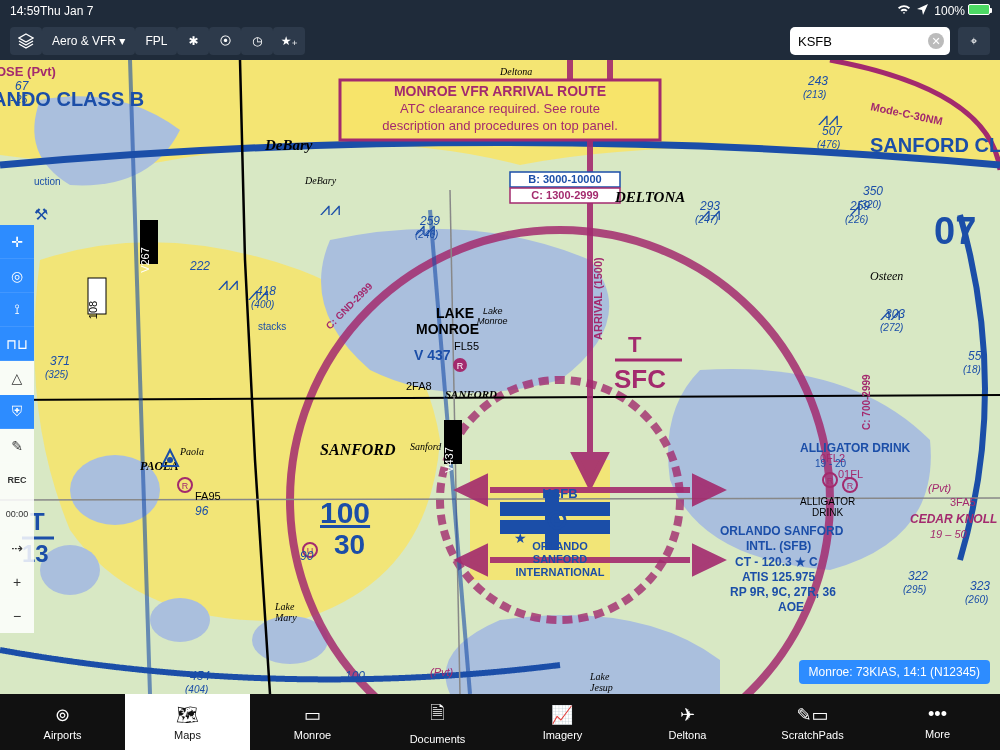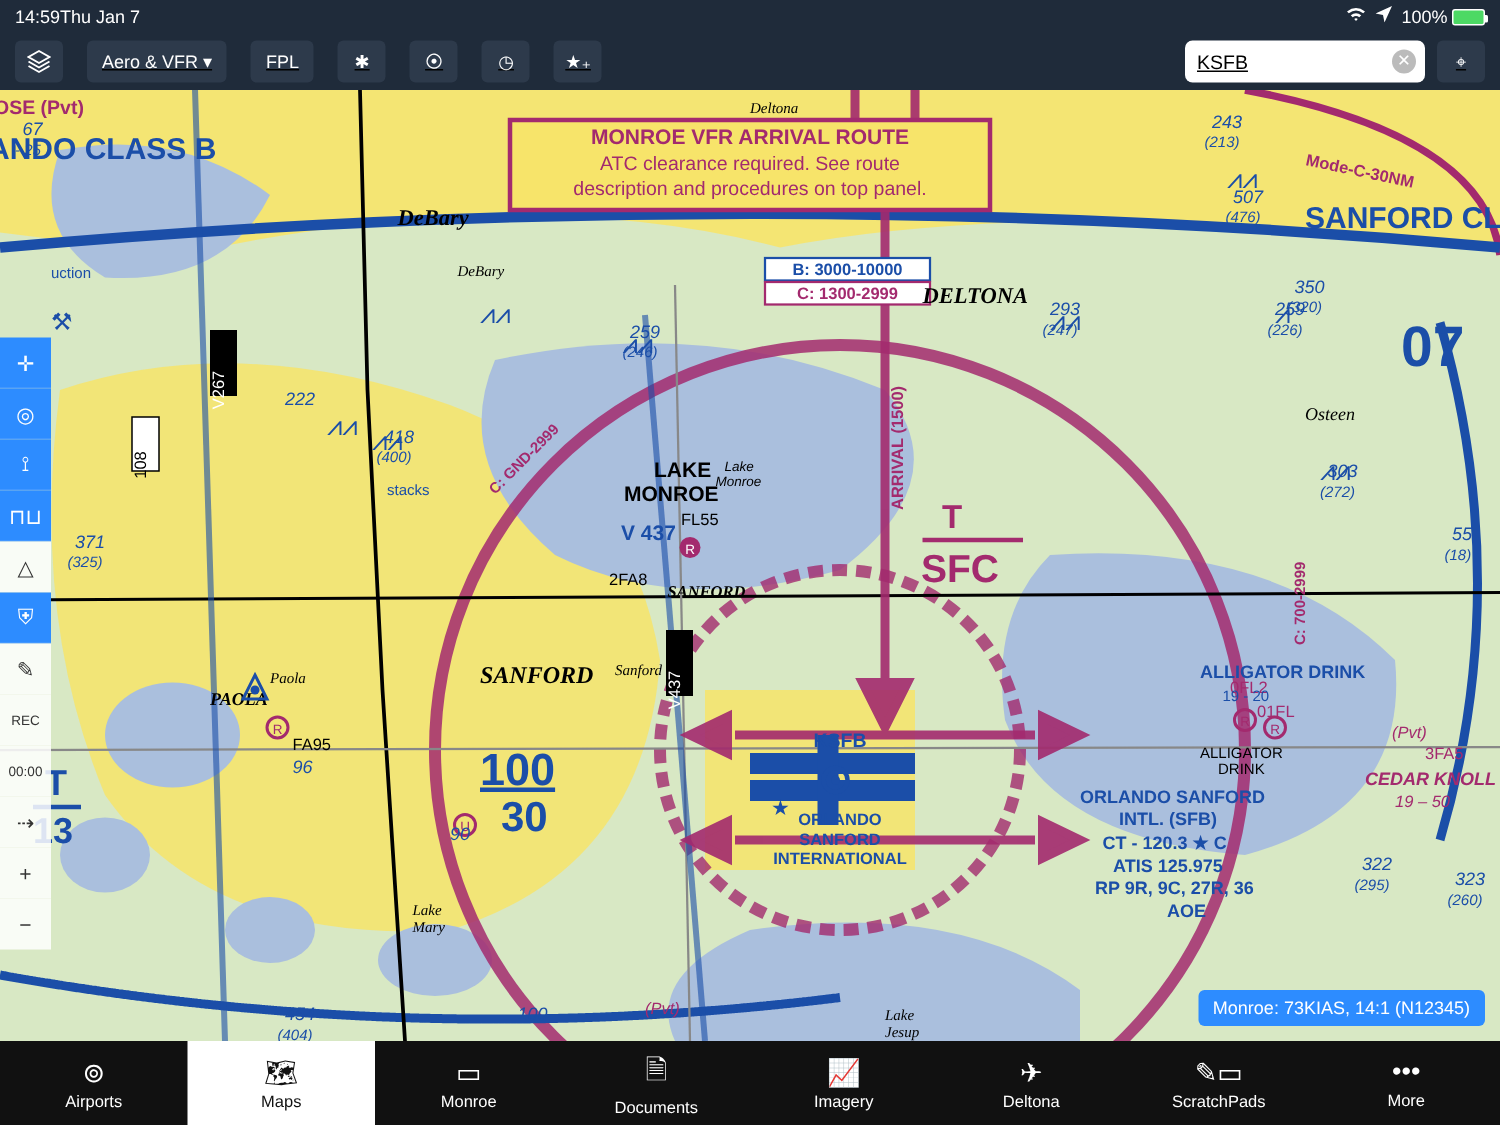--- a/index.html
+++ b/index.html
@@ -1,40 +1,40 @@
 <!DOCTYPE html>
 <html><head>
 <meta charset="utf-8">
 <style>
   * { margin: 0; padding: 0; box-sizing: border-box; }
   html, body { width: 1000px; height: 750px; font-family: -apple-system, Helvetica, Arial, sans-serif; overflow: hidden; background:#1f2b3a; }
   
   .status-bar { position:absolute; top:0; left:0; right:0; height:22px; background:#1f2b3a; color:#fff; display:flex; align-items:center; padding:0 10px; font-size:12px; font-weight:500; }
   .status-left { display:flex; }
   .status-right { margin-left:auto; display:flex; gap:6px; align-items:center; }
-  .battery { display:inline-flex; align-items:center; gap:3px; }
+  .battery { display:inline-flex; gap:3px; }
   .battery-icon { width:22px; height:11px; border:1px solid #fff; border-radius:2px; position:relative; background:#4cd964; }
   .battery-icon::after { content:''; position:absolute; right:-3px; top:3px; width:2px; height:5px; background:#fff; border-radius:0 1px 1px 0; }
   
-  .top-toolbar { position:absolute; top:22px; left:0; right:0; height:38px; background:#1f2b3a; display:flex; align-items:center; padding:0 10px; gap:16px;text-decoration:underline; }
+  .top-toolbar { position:absolute; top:22px; left:0; right:0; height:38px; background:#1f2b3a; display:flex; align-items:center; padding:0 10px; gap:0; }
   .tbtn { height:28px; background:#2d3a4b; border:none; border-radius:4px; color:#fff; display:flex; align-items:center; justify-content:center; padding:0 10px; font-size:12px; cursor:pointer; }
   .tbtn.square { width:32px; padding:0; }
   .search-wrap { margin-left:auto; display:flex; gap:8px; align-items:center; }
   .search-box { width:160px; height:28px; background:#fff; border-radius:5px; display:flex; align-items:center; padding:0 8px; font-size:13px; color:#888; position:relative; }
   .search-box span.val { color:#000; }
   .search-clear { position:absolute; right:6px; top:6px; width:16px; height:16px; border-radius:50%; background:#bbb; color:#fff; font-size:11px; line-height:16px; text-align:center; }
   
   .map-area { position:absolute; top:60px; left:0; right:0; bottom:56px; background:#d8e8c4; overflow:hidden; }
   .map-area svg { width:100%; height:100%; }
   
   .side-toolbar { position:absolute; top:225px; left:0; width:34px; display:flex; flex-direction:column; }
   .side-toolbar .sbtn { width:34px; height:34px; background:rgba(52,73,94,0.85); color:#fff; display:flex; align-items:center; justify-content:center; font-size:14px; border-bottom:1px solid rgba(255,255,255,0.1); cursor:pointer; }
   .side-toolbar .sbtn.active { background:#2d8cff; }
   .side-toolbar .sbtn.light { background:rgba(255,255,255,0.85); color:#333; }
-  .side-toolbar .sbtn.rec { font-size:9px; font-weight:400; }
+  .side-toolbar .sbtn.rec { font-size:9px; font-weight:700; }
   .side-toolbar .sbtn.timer { font-size:9px;text-align:center; }
   
   .glide-badge { position:absolute; right:10px; bottom:66px; background:#2d8cff; color:#fff; font-size:12px; padding:5px 10px; border-radius:4px; font-weight:500; }
   
   .tabbar { position:absolute; bottom:0; left:0; right:0; height:56px; background:#111; display:flex; }
   .tab { flex:1; display:flex; flex-direction:column; align-items:center; justify-content:center; color:#fff; font-size:11px; gap:3px; cursor:pointer; }
   .tab.active { background:#fff; color:#111; }
   .tab .ticon { font-size:18px; }
   
 </style>

